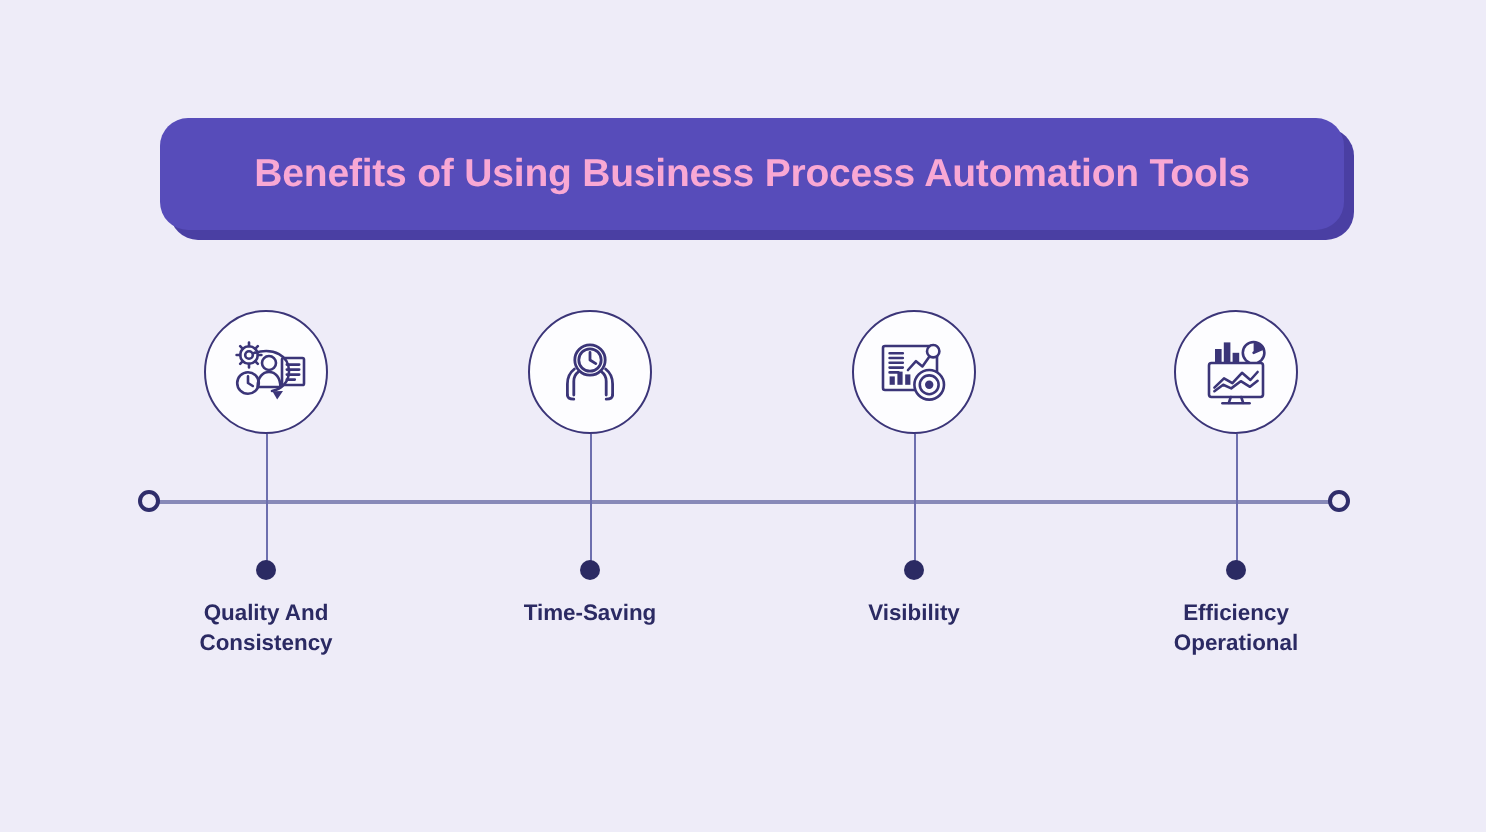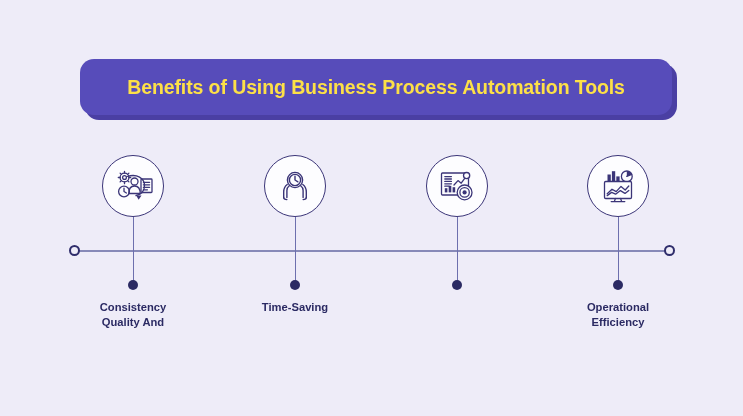--- a/index.html
+++ b/index.html
@@ -43,21 +43,21 @@
     top: 0;
     width: 592px;
     height: 56px;
     background: #574cba;
     border-radius: 14px;
     display: flex;
     align-items: center;
     justify-content: center;
   }
   .banner-title {
-    color: #fde047;
+    color: #f9a8d4;
     font-size: 19.5px;
     font-weight: bold;
     letter-spacing: -0.1px;
     white-space: nowrap;
   }
 
   
   .timeline-line {
     position: absolute;
     left: 78px;
@@ -164,22 +164,22 @@
         <circle cx="23.5" cy="17.5" r="3.5"></circle>
         <path d="M17.8 29.5 C17.8 24.6, 20.3 22, 23.5 22 C26.7 22, 29.2 24.6, 29.2 29.5 Z"></path>
 
         <rect x="30" y="15" width="11" height="13.5" rx="0.8"></rect>
         <path d="M32.4 18.3 L38.6 18.3 M32.4 20.8 L38.6 20.8 M32.4 23.3 L38.6 23.3 M32.4 25.8 L36.4 25.8"></path>
       </svg>
     </div>
     <div class="stem"></div>
     <div class="node-dot"></div>
     <div class="item-label">
+      <div>Quality And</div>
       <div>Consistency</div>
-      <div>Quality And</div>
     </div>
   </div>
 
   <div class="item" style="left:295px;">
     <div class="icon-circle">
       <svg width="44" height="44" viewBox="0 0 44 44" fill="none" stroke="#3b3578" stroke-width="1.4" stroke-linecap="round" stroke-linejoin="round">
 
         <circle cx="22" cy="16" r="7.6"></circle>
         <circle cx="22" cy="16" r="5.6"></circle>
         <path d="M22 12.2 L22 16 L24.9 17.8"></path>
@@ -217,20 +217,21 @@
         <circle cx="31.6" cy="11.6" r="3.1" fill="#fdfdff"></circle>
 
         <circle cx="29.6" cy="28.4" r="7.4" fill="#fdfdff"></circle>
         <circle cx="29.6" cy="28.4" r="4.7"></circle>
         <circle cx="29.6" cy="28.4" r="2.1" fill="#3b3578" stroke="none"></circle>
       </svg>
     </div>
     <div class="stem"></div>
     <div class="node-dot"></div>
     <div class="item-label">
+      <div>Visibility</div>
     </div>
   </div>
 
   <div class="item" style="left:618px;">
     <div class="icon-circle">
       <svg width="44" height="44" viewBox="0 0 44 44" fill="none" stroke="#3b3578" stroke-width="1.3" stroke-linecap="round" stroke-linejoin="round">
 
         <rect x="11.5" y="10.5" width="3.3" height="9.5" fill="#3b3578" stroke="none"></rect>
         <rect x="15.9" y="7.2" width="3.3" height="12.8" fill="#3b3578" stroke="none"></rect>
         <rect x="20.3" y="12.4" width="3.3" height="7.6" fill="#3b3578" stroke="none"></rect>
@@ -244,18 +245,18 @@
         <path d="M11.2 29.8 L16 25.2 L20.2 27.6 L25 22.4 L29.2 26 L32.8 22"></path>
         <path d="M11.2 31.6 L15.6 28.4 L19.6 30.2 L24.4 26.6 L29 29.4 L32.8 26.4"></path>
 
         <path d="M19.4 34.5 L18.4 37.4 M24.6 34.5 L25.6 37.4"></path>
         <path d="M15.2 37.6 L28.8 37.6"></path>
       </svg>
     </div>
     <div class="stem"></div>
     <div class="node-dot"></div>
     <div class="item-label">
+      <div>Efficiency</div>
       <div>Operational</div>
-      <div>Efficiency</div>
     </div>
   </div>
 
 </div>
 
 </body></html>

